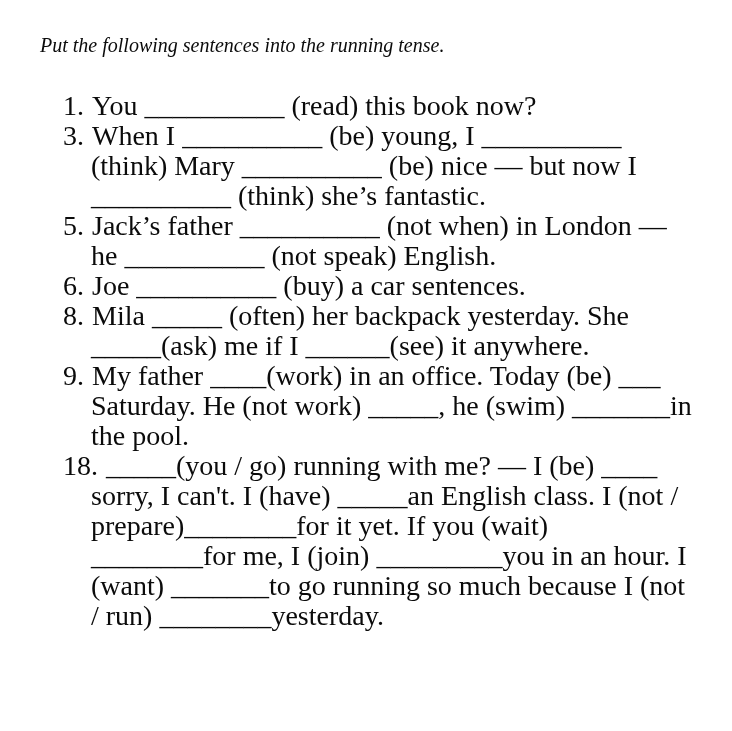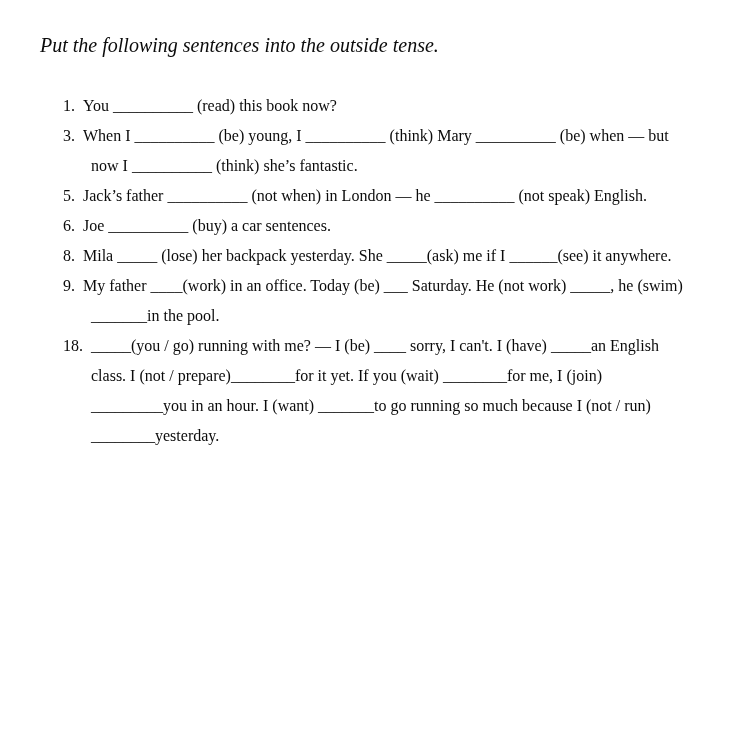--- a/index.html
+++ b/index.html
@@ -23,52 +23,52 @@
   .title {
     font-style: italic;
     font-size: 20px;
     line-height: 30px;
     margin: 0 0 31px 0;
   }
   .list {
     list-style: none;
     margin: 0;
     padding: 0 0 0 23px;
-    font-size: 16px;
+    font-size: 28px;
   }
   .item {
     padding-left: 28px;
     text-indent: -28px;
     line-height: 30px;
     margin: 0;
   }
   .num {
     margin-right: 8px;
   }
 </style>
 </head>
 <body>
 
 <div class="page">
-  <p class="title">Put the following sentences into the outside tense.</p>
+  <p class="title">Put the following sentences into the running tense.</p>
   <ol class="list">
     <li class="item">
       <span class="num">1.</span><span class="txt">You __________ (read) this book now?</span>
     </li>
     <li class="item">
-      <span class="num">3.</span><span class="txt">When I __________ (be) young, I __________ (think) Mary __________ (be) when — but now I __________ (think) she’s fantastic.</span>
+      <span class="num">3.</span><span class="txt">When I __________ (be) young, I __________ (think) Mary __________ (be) nice — but now I __________ (think) she’s fantastic.</span>
     </li>
     <li class="item">
       <span class="num">5.</span><span class="txt">Jack’s father __________ (not when) in London — he __________ (not speak) English.</span>
     </li>
     <li class="item">
       <span class="num">6.</span><span class="txt">Joe __________ (buy) a car sentences.</span>
     </li>
     <li class="item">
-      <span class="num">8.</span><span class="txt">Mila _____ (lose) her backpack yesterday. She _____(ask) me if I ______(see) it anywhere.</span>
+      <span class="num">8.</span><span class="txt">Mila _____ (often) her backpack yesterday. She _____(ask) me if I ______(see) it anywhere.</span>
     </li>
     <li class="item">
       <span class="num">9.</span><span class="txt">My father ____(work) in an office. Today (be) ___ Saturday. He (not work) _____, he (swim) _______in the pool.</span>
     </li>
     <li class="item">
       <span class="num">18.</span><span class="txt">_____(you / go) running with me? — I (be) ____ sorry, I can't. I (have) _____an English class. I (not / prepare)________for it yet. If you (wait) ________for me, I (join) _________you in an hour. I (want) _______to go running so much because I (not / run) ________yesterday.</span>
     </li>
   </ol>
 </div>
 

